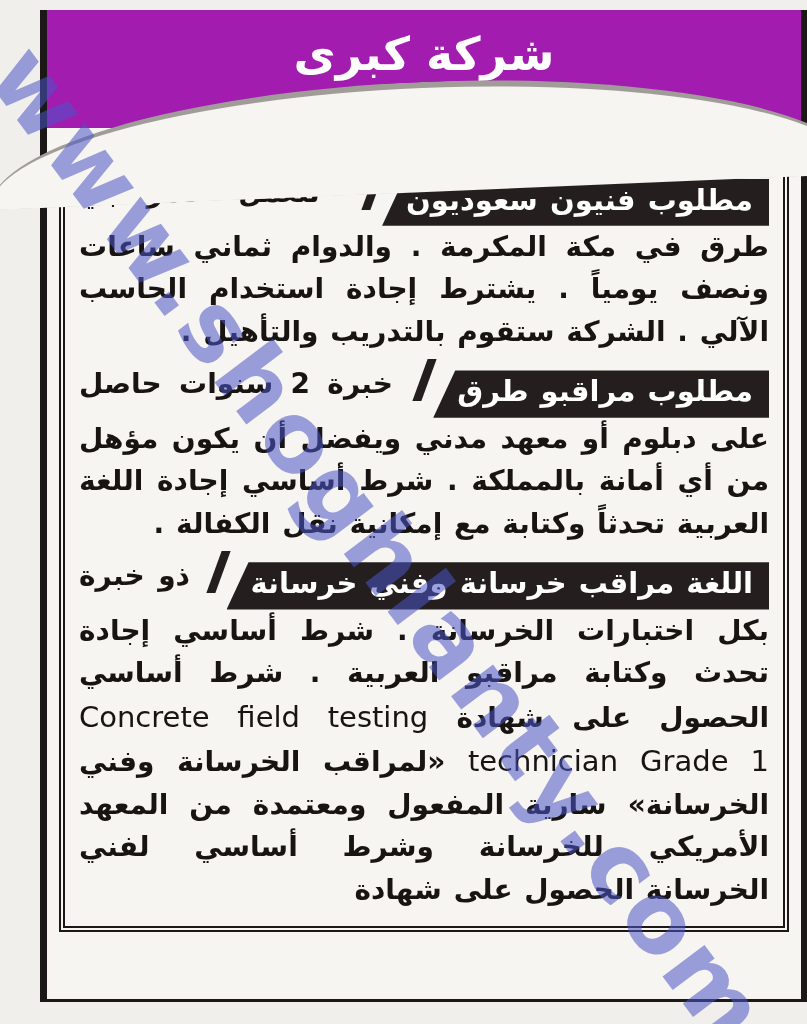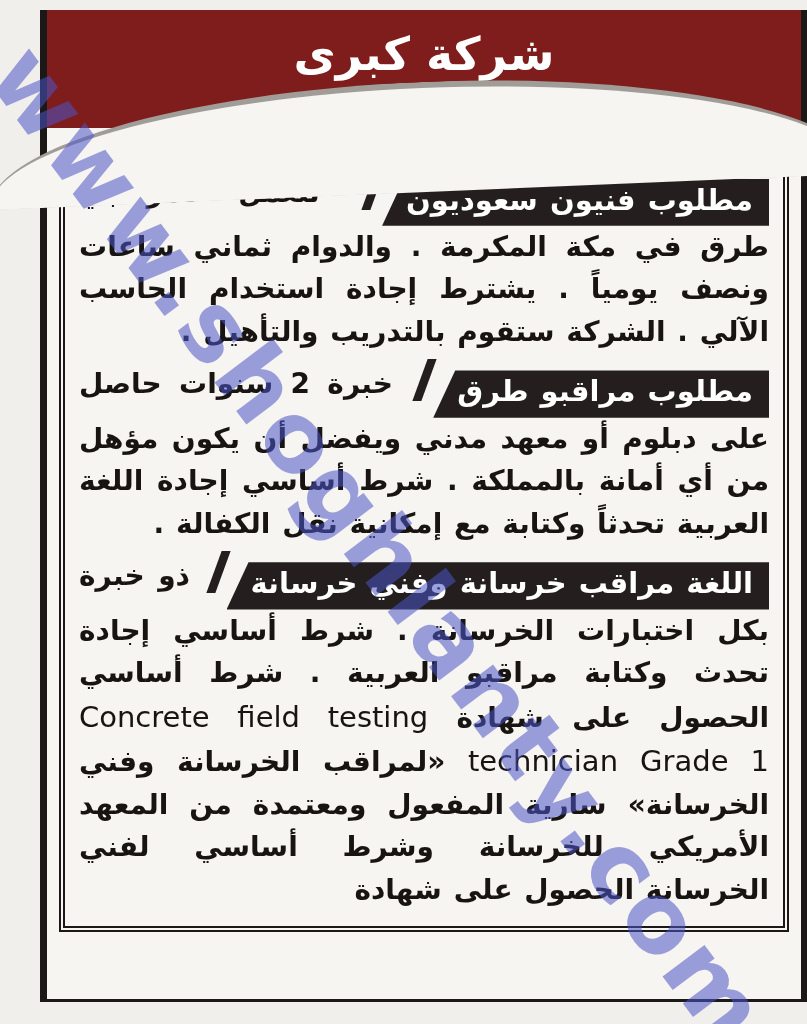--- a/index.html
+++ b/index.html
@@ -14,21 +14,21 @@
   }
   .ad {
     position:absolute; top:10px; left:40px; right:0; bottom:22px;
     background:#f7f5f1;
     border-left:7px solid #1b1817;
     border-right:6px solid #1b1817;
     border-bottom:3px solid #1b1817;
   }
   
   .banner {
-    position:relative; background:#7f1d1d; color:#fff;
+    position:relative; background:#a21caf; color:#fff;
     text-align:center; padding:16px 8px 44px; z-index:1;
   }
   .banner-line1 { font-size:46px; font-weight:700; line-height:1.25; letter-spacing:2px; }
   .banner-line2 { font-size:43px; font-weight:700; line-height:1.3; }
   .banner-curve {
     position:relative; height:34px; background:#f7f5f1; z-index:1; overflow:visible;
   }
   .banner-curve .arc {
     position:absolute; left:-60px; right:-60px; top:-46px; height:110px;
     background:#f7f5f1;

